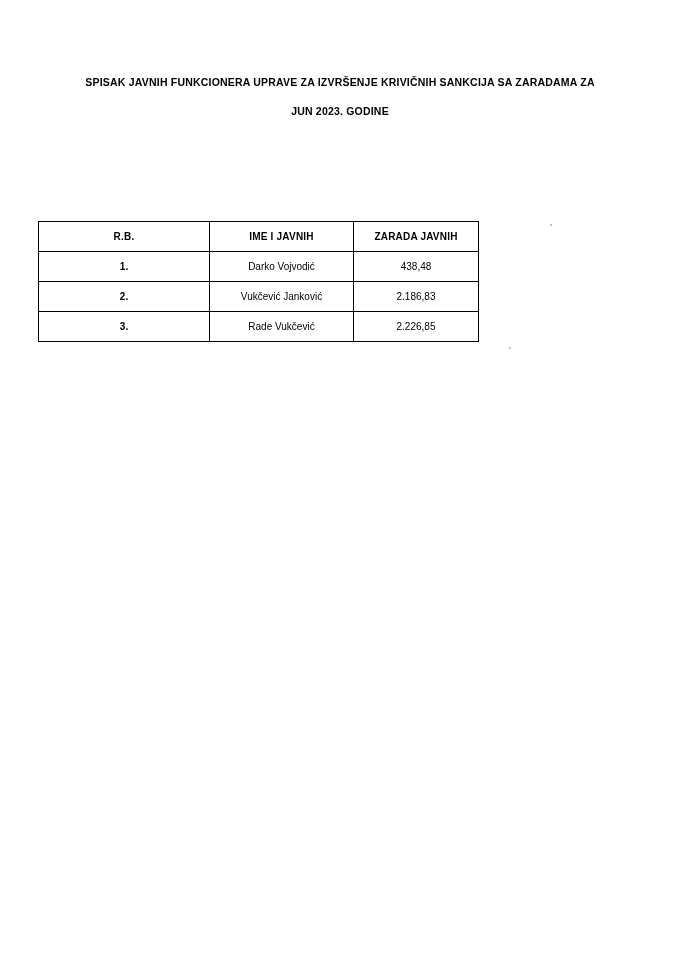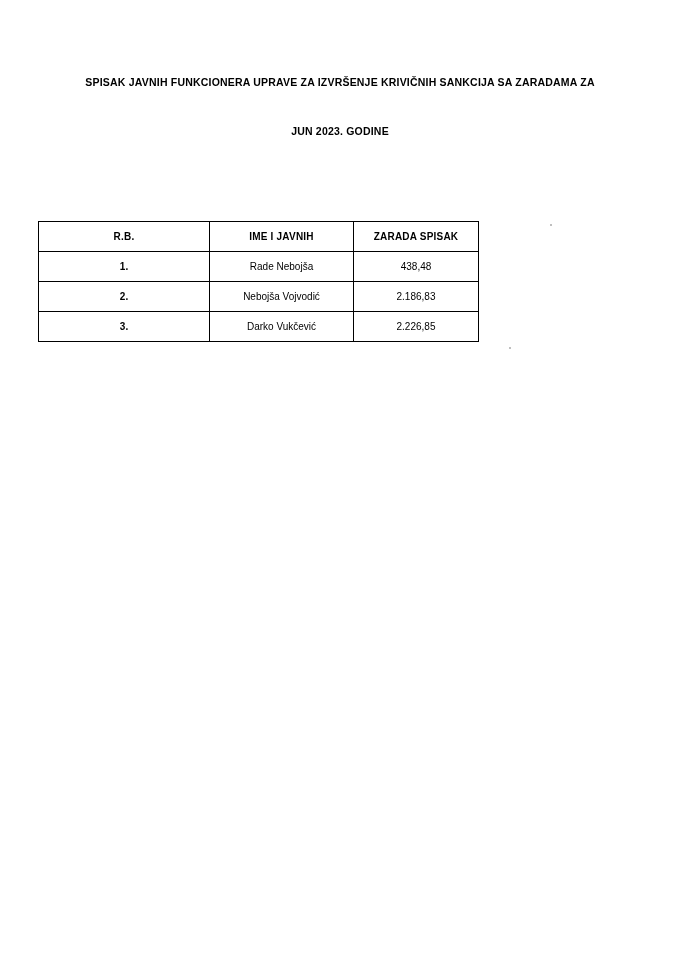--- a/index.html
+++ b/index.html
@@ -30,21 +30,21 @@
     text-align: center;
   }
   .title-line {
     font-size: 10.5px;
     font-weight: bold;
     letter-spacing: 0.2px;
     line-height: 1.2;
     white-space: nowrap;
   }
   .title-line-2 {
-    margin-top: 36px;
+    margin-top: 16px;
     font-size: 10.5px;
     font-weight: bold;
     letter-spacing: 0.2px;
   }
   table.data-table {
     position: absolute;
     top: 221px;
     left: 38px;
     width: 440px;
     border-collapse: collapse;
@@ -92,37 +92,37 @@
   <table class="data-table">
     <colgroup>
       <col class="c1">
       <col class="c2">
       <col class="c3">
     </colgroup>
     <thead>
       <tr>
         <th>R.B.</th>
         <th>IME I JAVNIH</th>
-        <th>ZARADA SPISAK</th>
+        <th>ZARADA JAVNIH</th>
       </tr>
     </thead>
     <tbody>
       <tr>
         <td class="rb">1.</td>
-        <td>Rade Nebojša</td>
+        <td>Darko Vojvodić</td>
         <td>438,48</td>
       </tr>
       <tr>
         <td class="rb">2.</td>
-        <td>Nebojša Vojvodić</td>
+        <td>Vukčević Janković</td>
         <td>2.186,83</td>
       </tr>
       <tr>
         <td class="rb">3.</td>
-        <td>Darko Vukčević</td>
+        <td>Rade Vukčević</td>
         <td>2.226,85</td>
       </tr>
     </tbody>
   </table>
 
   <div class="speck s1"></div>
   <div class="speck s2"></div>
 
 </div>
 

